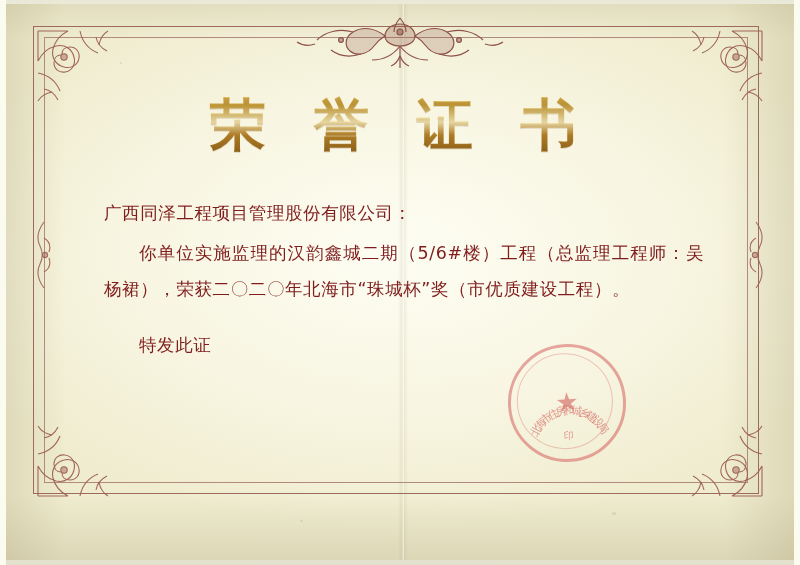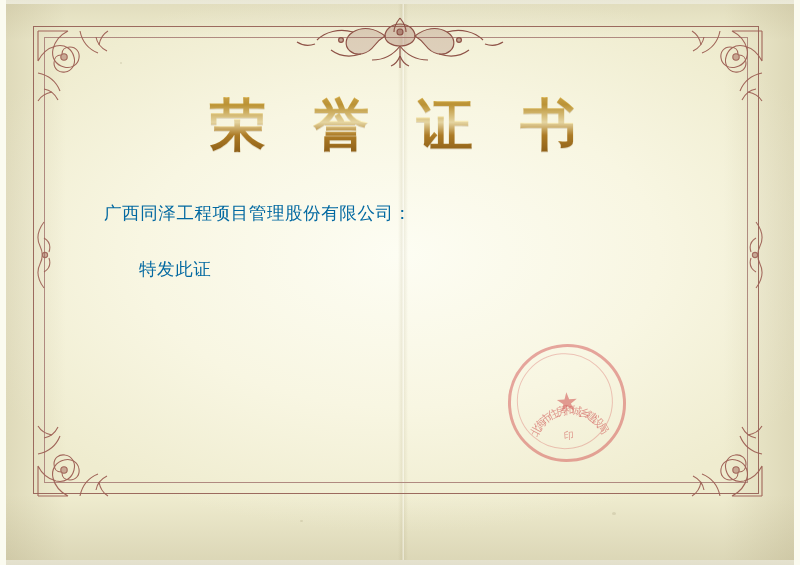--- a/index.html
+++ b/index.html
@@ -146,21 +146,21 @@
   }
 
   
   .body-block {
     position: absolute;
     left: 104px;
     top: 196px;
     width: 600px;
     font-family: "DejaVu Sans", sans-serif;
     font-size: 17.5px;
-    color: #0369a1;
+    color: #7f1d1d;
     line-height: 2.05;
     letter-spacing: .6px;
   }
   .salutation { margin: 0 0 4px 0; }
   .para {
     margin: 0;
     text-indent: 2em;
     text-align: justify;
   }
   .para2 { margin-top: 20px; }
@@ -346,20 +346,21 @@
       <path d="M13 18c5 3 7 8 5 14"></path>
       <path d="M13 52c5-3 7-8 5-14"></path>
       <circle cx="14" cy="35" r="2.6" fill="currentColor" fill-opacity=".5"></circle>
     </svg>
   </div>
 
   <div class="title">荣 誉 证 书</div>
 
   <div class="body-block">
     <p class="salutation">广西同泽工程项目管理股份有限公司：</p>
+    <p class="para">你单位实施监理的汉韵鑫城二期（5/6#楼）工程（总监理工程师：吴杨裙），荣获二〇二〇年北海市“珠城杯”奖（市优质建设工程）。</p>
     <p class="para para2">特发此证</p>
   </div>
 
   <div class="seal">
     <div class="seal-text">
       <span style="transform: rotate(-58deg) translateX(-50%)" title="北海市住房和城乡建设局">北</span>
       <span style="transform: rotate(-46deg) translateX(-50%)">海</span>
       <span style="transform: rotate(-34deg) translateX(-50%)">市</span>
       <span style="transform: rotate(-22deg) translateX(-50%)">住</span>
       <span style="transform: rotate(-10deg) translateX(-50%)">房</span>

